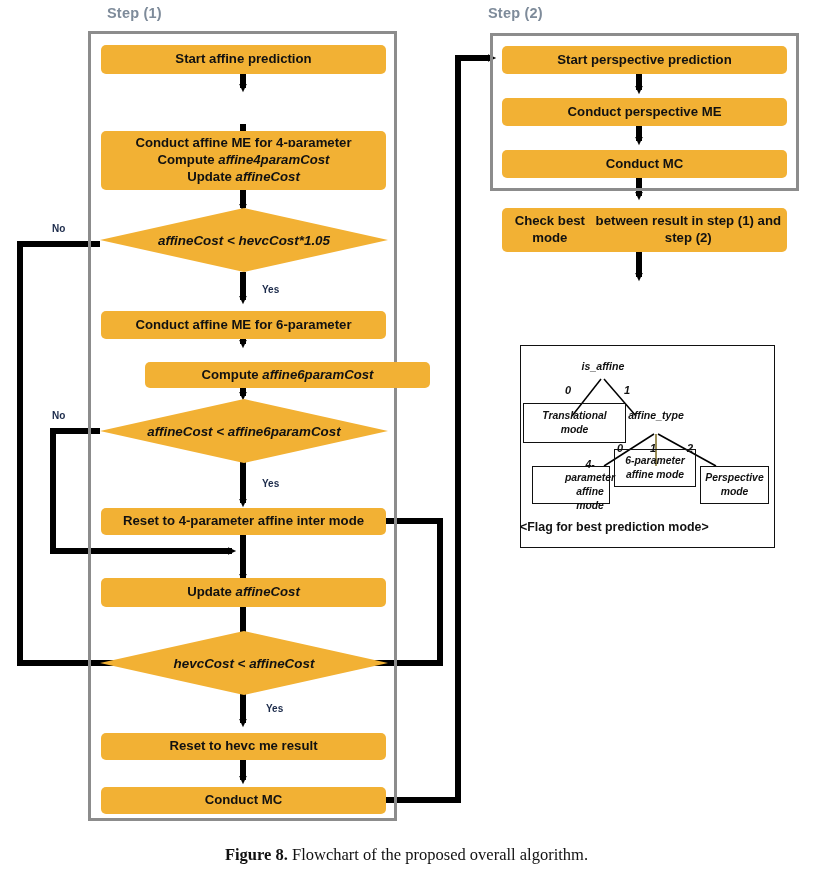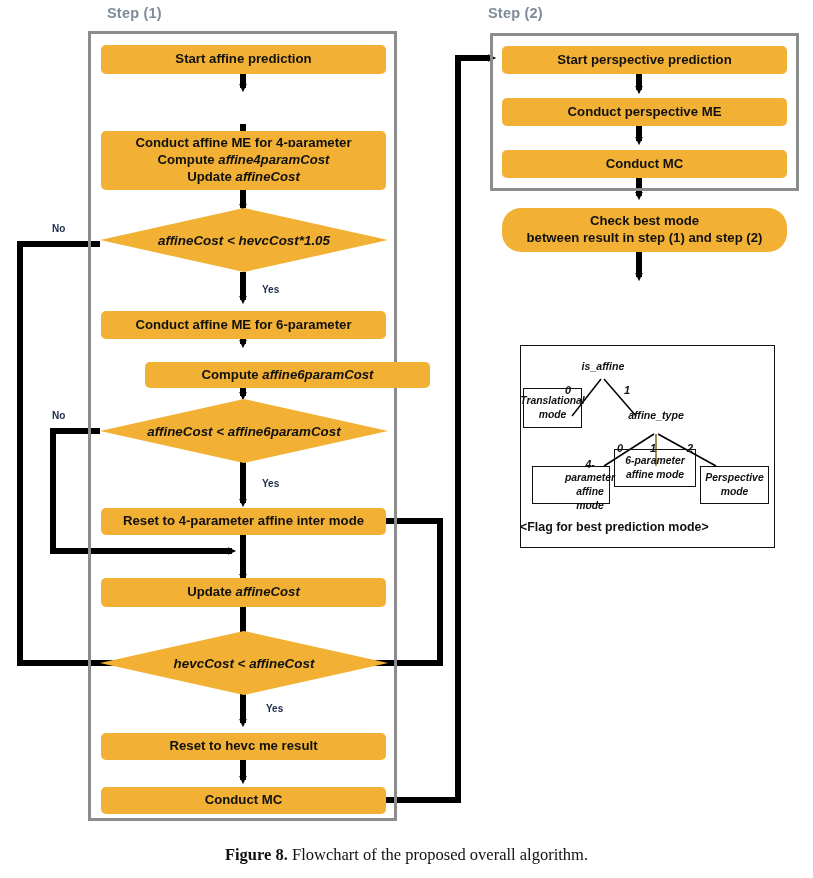--- a/index.html
+++ b/index.html
@@ -306,34 +306,34 @@
   </div>
 
   <div class="pbox" style="left:502px; top:98px; width:285px; height:28px;">
     <span>Conduct  perspective ME</span>
   </div>
 
   <div class="pbox" style="left:502px; top:150px; width:285px; height:28px;">
     <span>Conduct  MC</span>
   </div>
 
-  <div class="pbox" style="left:502px; top:208px; width:285px; height:44px; flex-direction:column;border-radius:19px;">
+  <div class="pbox" style="left:502px; top:208px; width:285px; height:44px; flex-direction:row;">
     <div>Check best mode</div>
     <div>between result in step (1) and step (2)</div>
   </div>
 
 
   <div class="tree-frame" style="left:520px; top:345px; width:255px; height:203px;"></div>
 
   <div class="tnode" style="left:572px; top:360px; width:62px;">is_affine</div>
 
   <div class="tedge-label" style="left:565px; top:384px;">0</div>
   <div class="tedge-label" style="left:624px; top:384px;">1</div>
 
-  <div class="tleaf" style="left:523px; top:388px; width:59px; height:40px; flex-direction:column;">
+  <div class="tleaf" style="left:523px; top:403px; width:103px; height:40px; flex-direction:column;">
     <div>Translational</div>
     <div>mode</div>
   </div>
 
   <div class="tnode" style="left:622px; top:409px; width:68px;">affine_type</div>
 
   <div class="tedge-label" style="left:617px; top:442px;">0</div>
   <div class="tedge-label" style="left:650px; top:442px;">1</div>
   <div class="tedge-label" style="left:687px; top:442px;">2</div>
 

